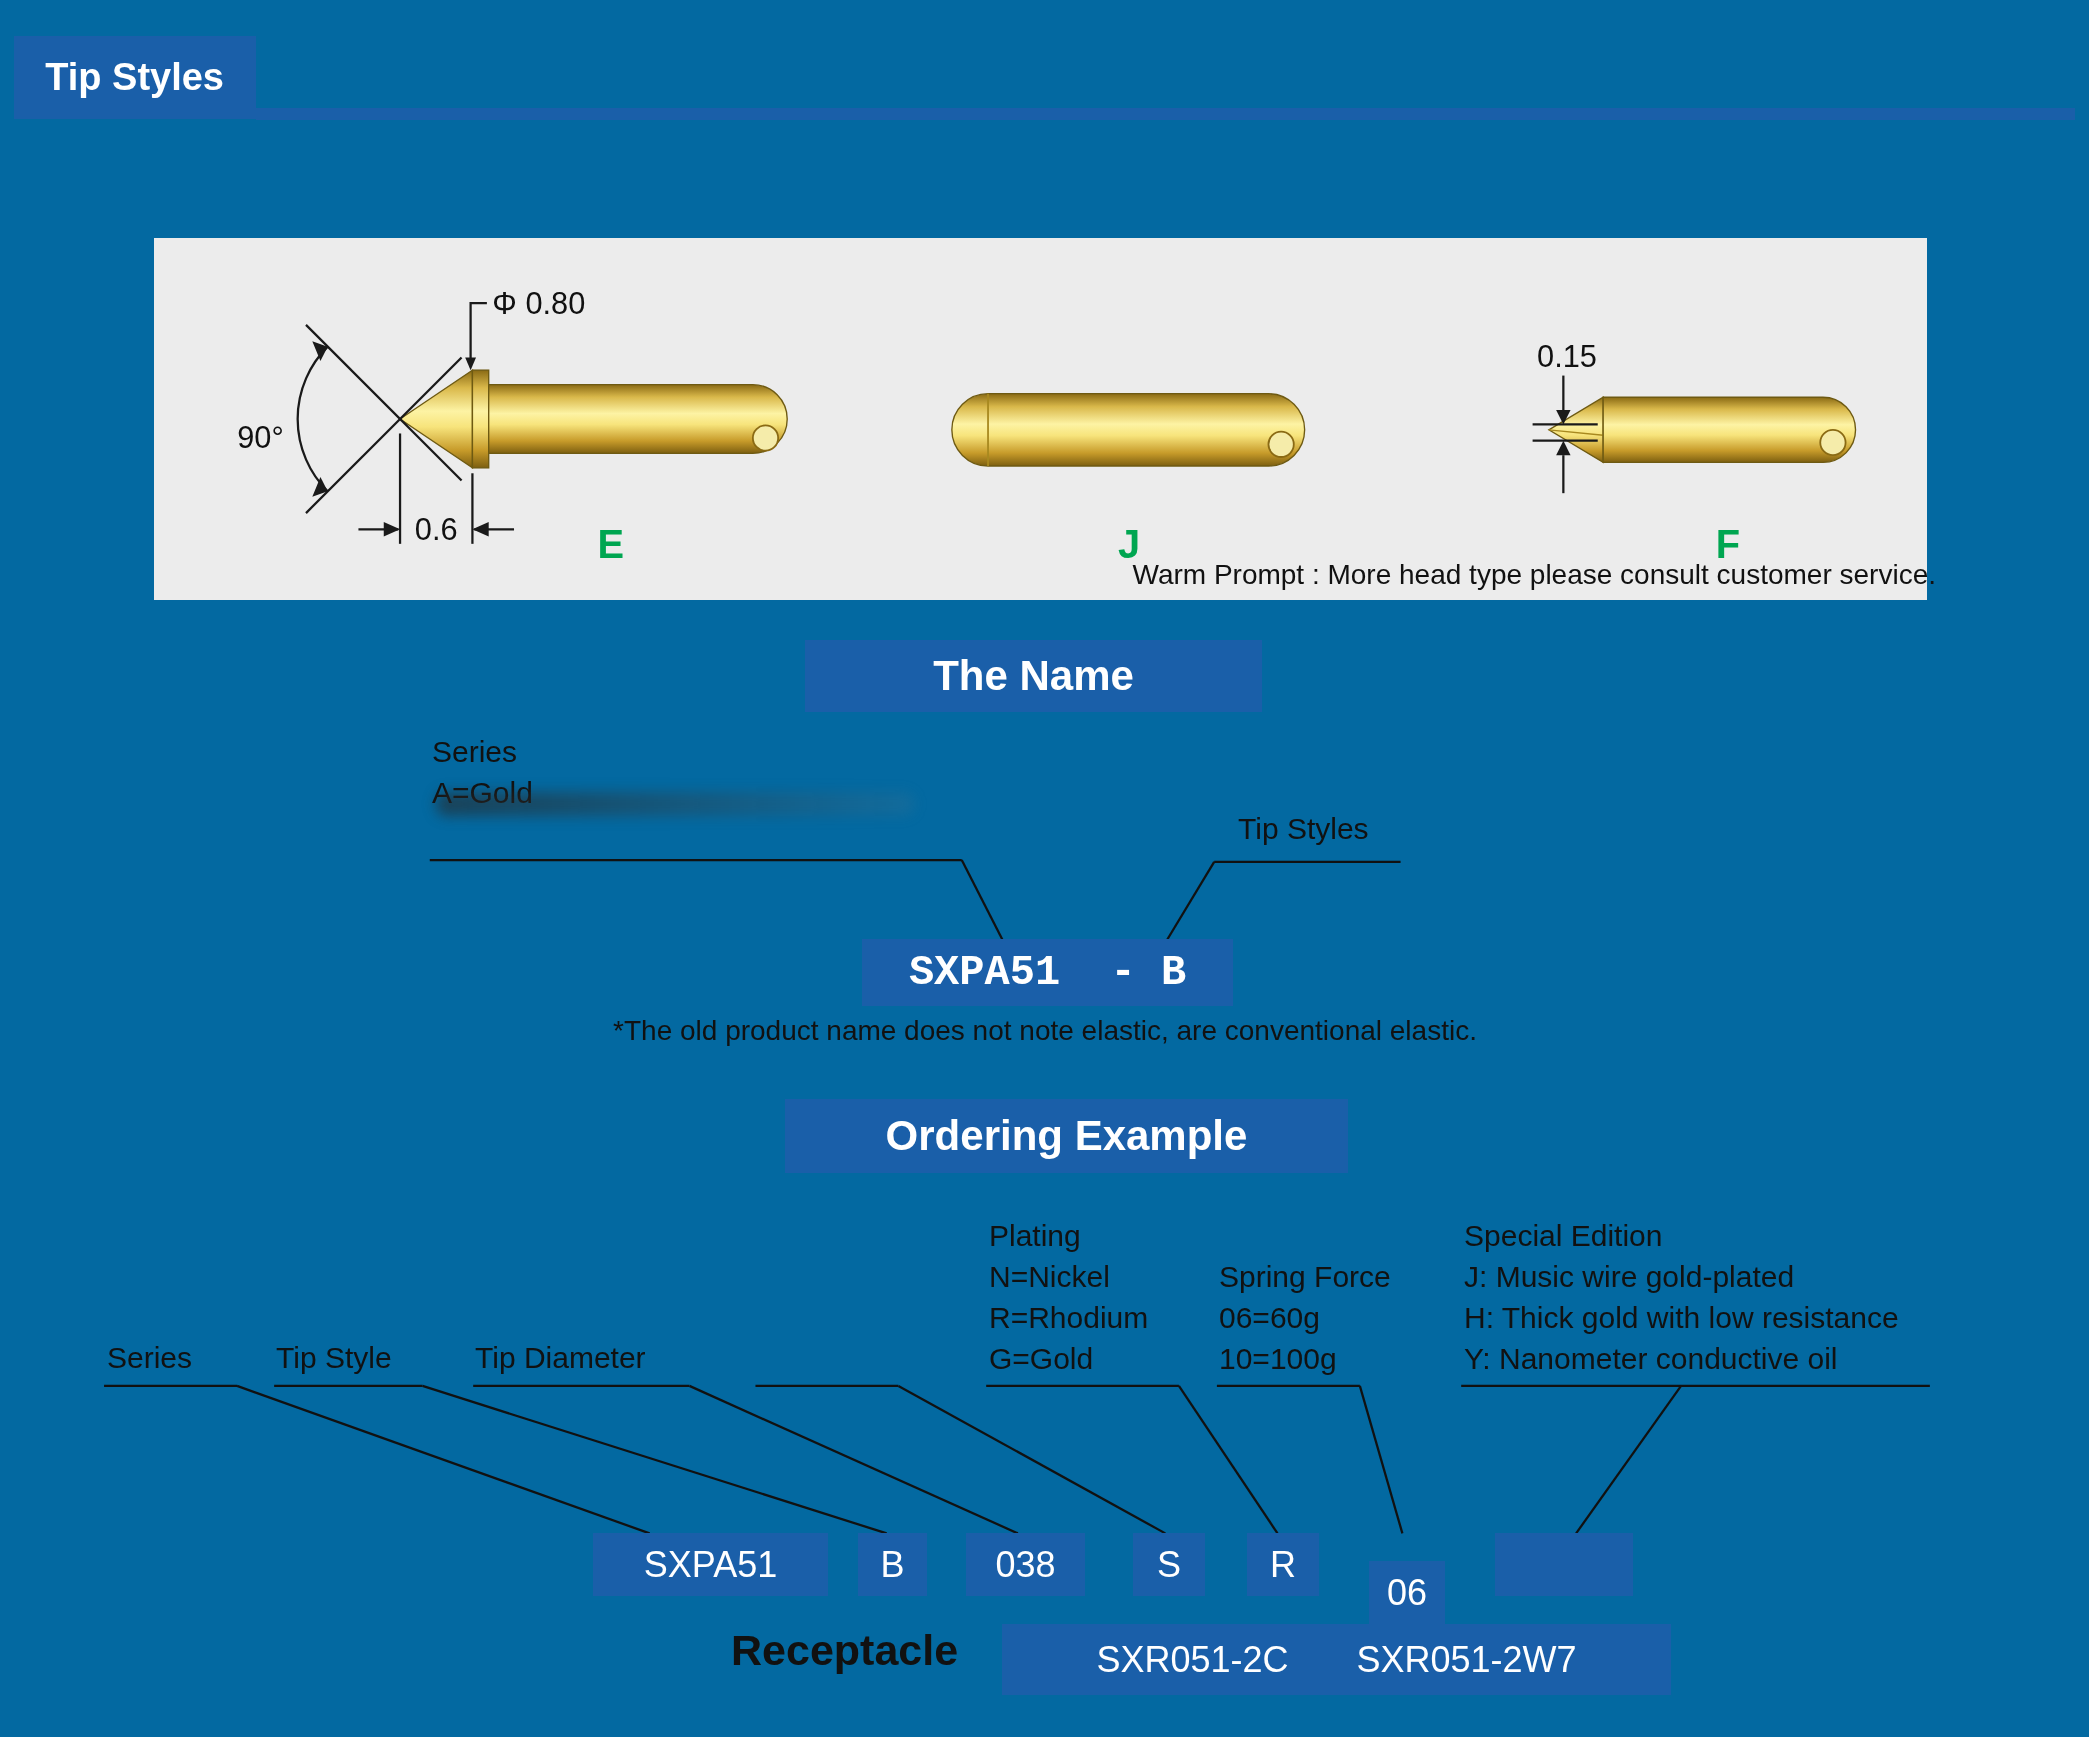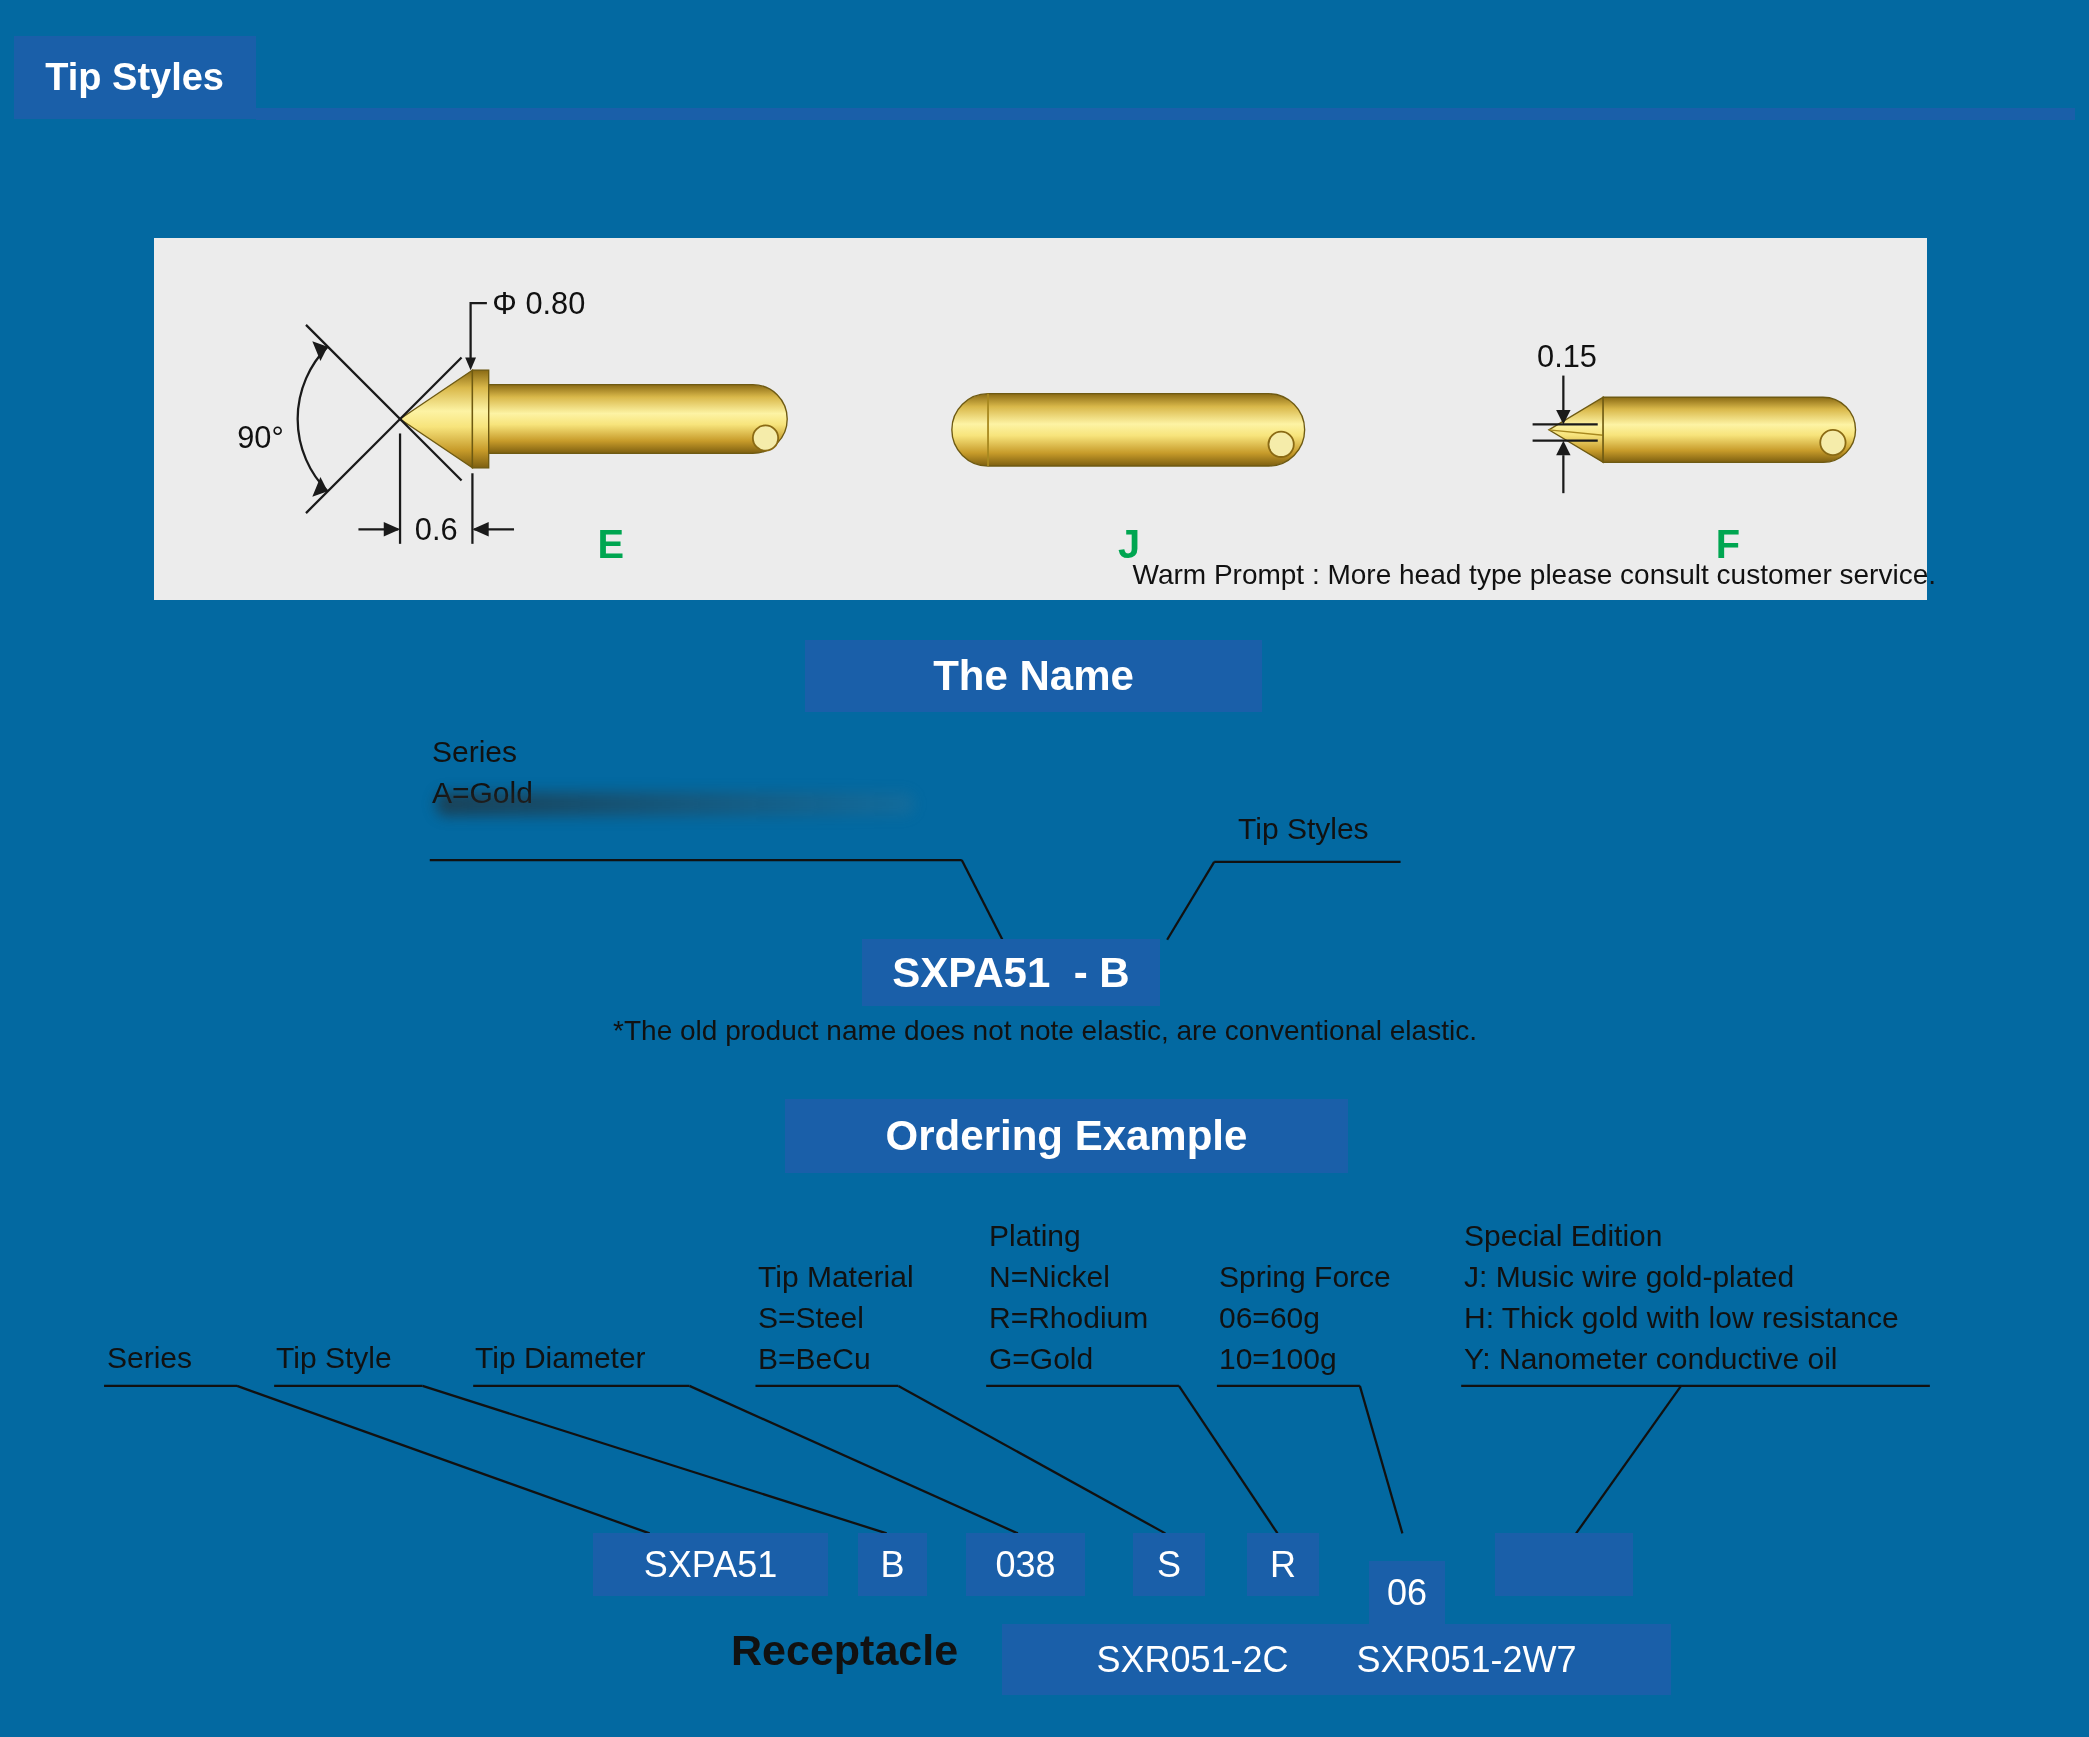--- a/index.html
+++ b/index.html
@@ -22,21 +22,21 @@
   .warm{top:559px;right:154px;font-size:28px;color:#111;}
 
   .bluebox{background:#1a5fa9;color:#fff;display:flex;align-items:center;justify-content:center;}
   .title-name{left:805px;top:640px;width:457px;height:72px;font-size:42px;font-weight:bold;}
   .series{left:432px;top:731px;font-size:30px;line-height:41px;}
   .smudge{left:436px;top:792px;width:479px;height:23.5px;border-radius:11px;
           background:linear-gradient(90deg,rgba(40,40,40,.6),rgba(130,130,130,.12));filter:blur(6.3px);}
   .tipstyles-lbl{left:1238px;top:812px;font-size:30px;}
   .lines-svg{pointer-events:none;}
   .name-lines{left:0;top:849px;width:2090px;height:100px;}
-  .name-code{left:862px;top:939px;width:298px;height:67px;font-size:42px;font-weight:bold;white-space:pre;}
+  .name-code{left:862px;top:939px;width:371px;height:67px;font-size:42px;font-weight:bold;white-space:pre;font-family:Liberation Mono, monospace;}
   .note{left:0;top:1015px;width:2090px;text-align:center;font-size:28px;}
 
   .title-ordering{left:785px;top:1099px;width:563px;height:74px;font-size:42px;font-weight:bold;}
 
   .lblblock{font-size:30px;line-height:41px;}
   .lbl-series{left:107px;top:1337px;}
   .lbl-tipstyle{left:276px;top:1337px;}
   .lbl-tipdia{left:475px;top:1337px;}
   .lbl-material{left:758px;top:1256px;}
   .lbl-plating{left:989px;top:1215px;}
@@ -154,25 +154,20 @@
   <div class="abs bluebox name-code">SXPA51  - B</div>
 
   <div class="abs note">*The old product name does not note elastic, are conventional elastic.</div>
 
   <div class="abs bluebox title-ordering">Ordering Example</div>
 
   <div class="abs lblblock lbl-series">Series</div>
   <div class="abs lblblock lbl-tipstyle">Tip Style</div>
   <div class="abs lblblock lbl-tipdia">Tip Diameter</div>
 
-  <div class="abs lblblock lbl-material">
-    <div>Tip Material</div>
-    <div>S=Steel</div>
-    <div>B=BeCu</div>
-  </div>
 
   <div class="abs lblblock lbl-plating">
     <div>Plating</div>
     <div>N=Nickel</div>
     <div>R=Rhodium</div>
     <div>G=Gold</div>
   </div>
 
   <div class="abs lblblock lbl-spring">
     <div>Spring Force</div>

